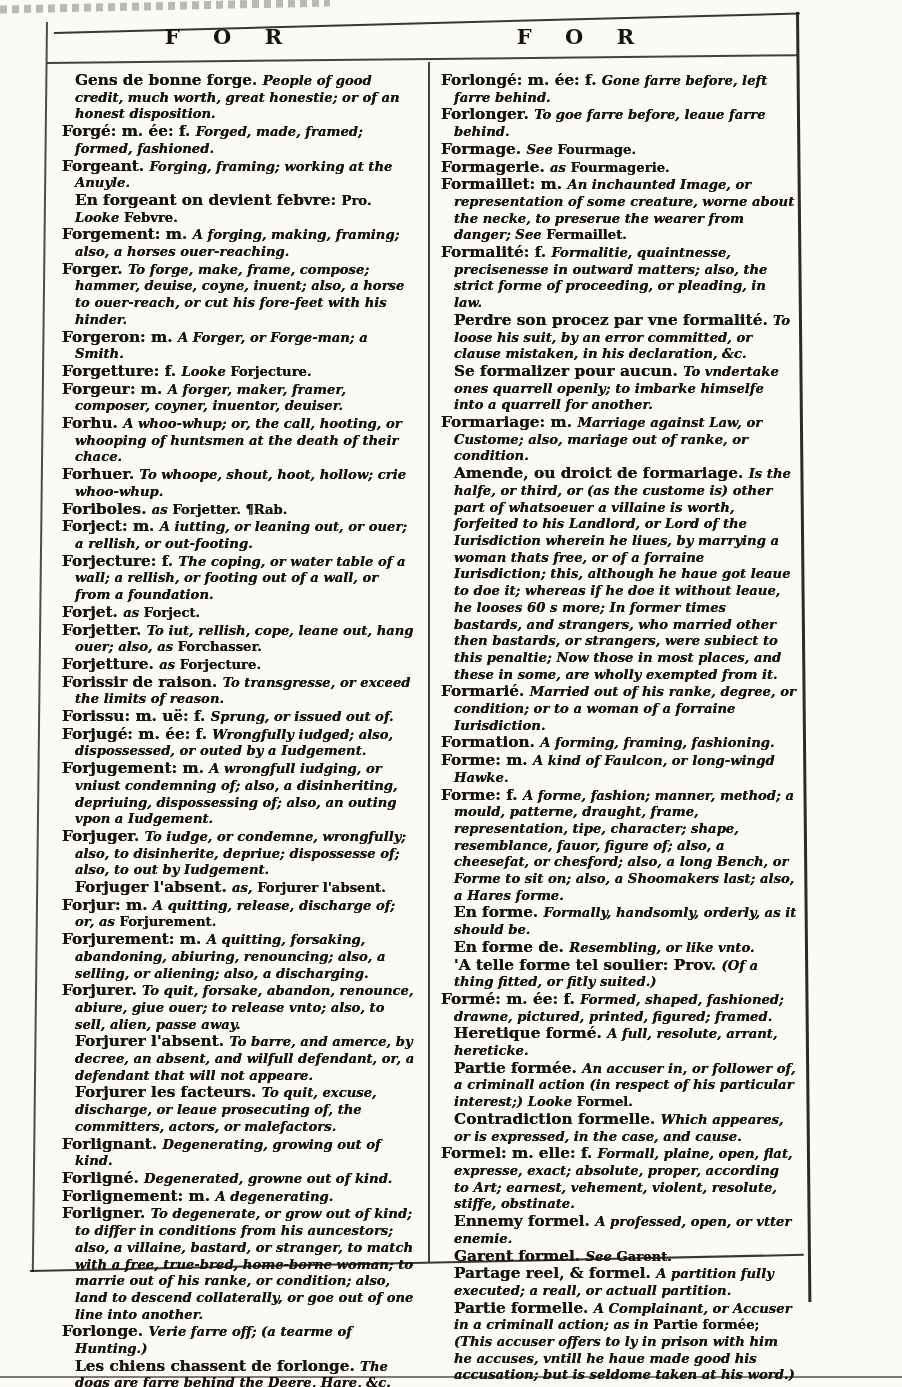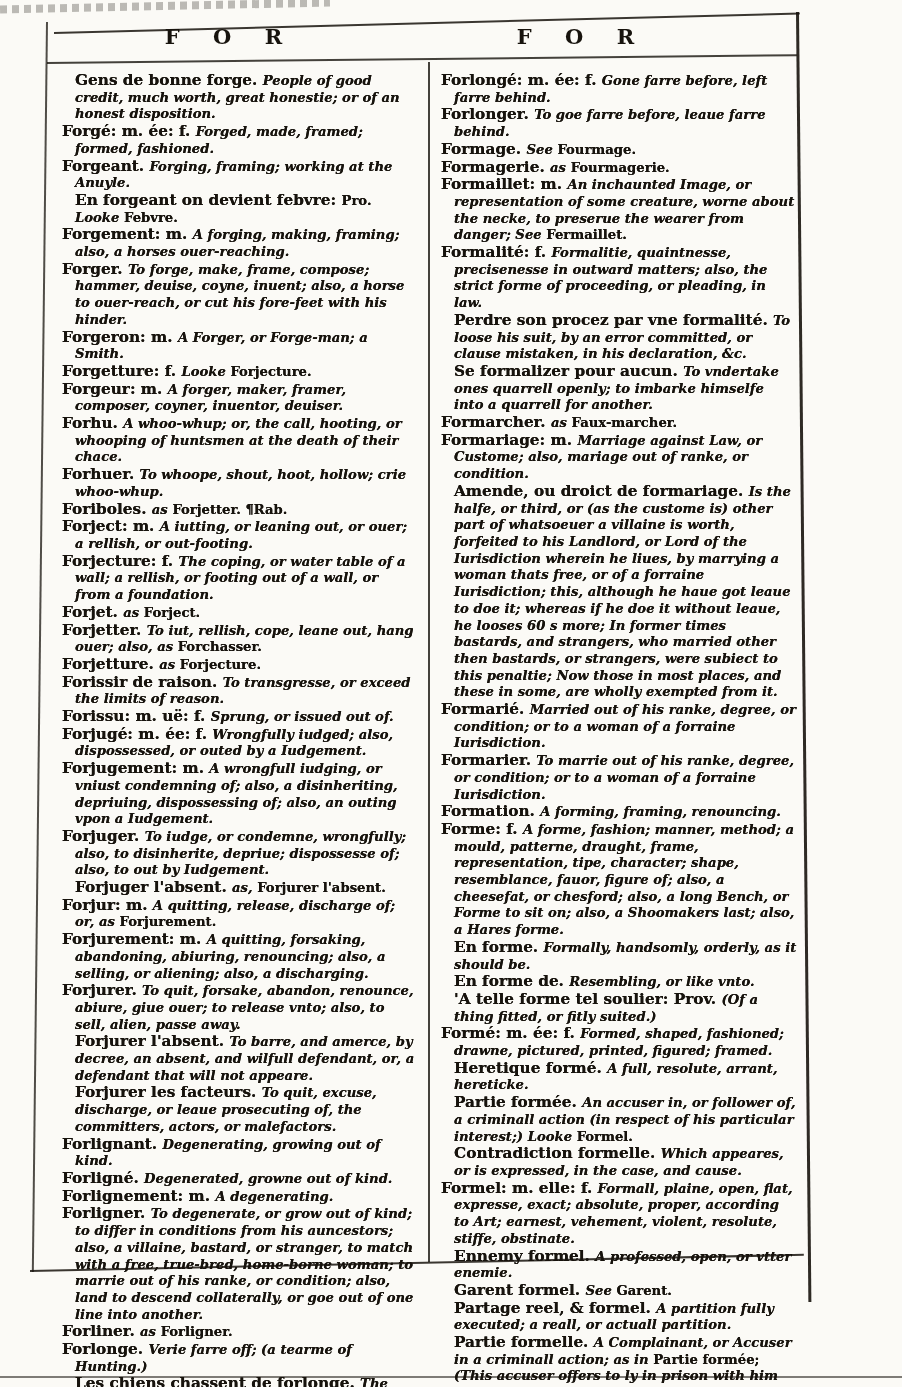--- a/index.html
+++ b/index.html
@@ -71,40 +71,38 @@
         <p class="entry sub"><span class="hw">Forjuger l'absent. </span><span class="ital">as, </span><span class="rom">Forjurer l'absent.</span></p>
         <p class="entry"><span class="hw">Forjur: m. </span><span class="ital">A quitting, release, discharge of; or, as </span><span class="rom">Forjurement.</span></p>
         <p class="entry"><span class="hw">Forjurement: m. </span><span class="ital">A quitting, forsaking, abandoning, abiuring, renouncing; also, a selling, or aliening; also, a discharging.</span></p>
         <p class="entry"><span class="hw">Forjurer. </span><span class="ital">To quit, forsake, abandon, renounce, abiure, giue ouer; to release vnto; also, to sell, alien, passe away.</span></p>
         <p class="entry sub"><span class="hw">Forjurer l'absent. </span><span class="ital">To barre, and amerce, by decree, an absent, and wilfull defendant, or, a defendant that will not appeare.</span></p>
         <p class="entry sub"><span class="hw">Forjurer les facteurs. </span><span class="ital">To quit, excuse, discharge, or leaue prosecuting of, the committers, actors, or malefactors.</span></p>
         <p class="entry"><span class="hw">Forlignant. </span><span class="ital">Degenerating, growing out of kind.</span></p>
         <p class="entry"><span class="hw">Forligné. </span><span class="ital">Degenerated, growne out of kind.</span></p>
         <p class="entry"><span class="hw">Forlignement: m. </span><span class="ital">A degenerating.</span></p>
         <p class="entry"><span class="hw">Forligner. </span><span class="ital">To degenerate, or grow out of kind; to differ in conditions from his auncestors; also, a villaine, bastard, or stranger, to match with a free, true-bred, home-borne woman; to marrie out of his ranke, or condition; also, land to descend collaterally, or goe out of one line into another.</span></p>
-        <p class="entry"><span class="hw">Forliner. </span><span class="ital">as </span><span class="rom">Forligner.</span></p>
         <p class="entry"><span class="hw">Forlonge. </span><span class="ital">Verie farre off; (a tearme of Hunting.)</span></p>
         <p class="entry sub"><span class="hw">Les chiens chassent de forlonge. </span><span class="ital">The dogs are farre behind the Deere, Hare, &amp;c.</span></p>
         <p class="entry sub"><span class="hw">Les chiens resentent de forlonge. </span><span class="ital">The dogs find of the Deere, though he be farre off, or before, them.</span></p>
       </div>
     <div class="col">
     <p class="entry"><span class="hw">Forlongé: m. ée: f. </span><span class="ital">Gone farre before, left farre behind.</span></p>
         <p class="entry"><span class="hw">Forlonger. </span><span class="ital">To goe farre before, leaue farre behind.</span></p>
         <p class="entry"><span class="hw">Formage. </span><span class="ital">See </span><span class="rom">Fourmage.</span></p>
         <p class="entry"><span class="hw">Formagerie. </span><span class="ital">as </span><span class="rom">Fourmagerie.</span></p>
         <p class="entry"><span class="hw">Formaillet: m. </span><span class="ital">An inchaunted Image, or representation of some creature, worne about the necke, to preserue the wearer from danger; See </span><span class="rom">Fermaillet.</span></p>
         <p class="entry"><span class="hw">Formalité: f. </span><span class="ital">Formalitie, quaintnesse, precisenesse in outward matters; also, the strict forme of proceeding, or pleading, in law.</span></p>
         <p class="entry sub"><span class="hw">Perdre son procez par vne formalité. </span><span class="ital">To loose his suit, by an error committed, or clause mistaken, in his declaration, &amp;c.</span></p>
         <p class="entry sub"><span class="hw">Se formalizer pour aucun. </span><span class="ital">To vndertake ones quarrell openly; to imbarke himselfe into a quarrell for another.</span></p>
-        <p class="entry"><span class="hw">Formarcher. </span><span class="ital">as </span><span class="rom">Faux-marcher.</span></p>
         <p class="entry"><span class="hw">Formariage: m. </span><span class="ital">Marriage against Law, or Custome; also, mariage out of ranke, or condition.</span></p>
         <p class="entry sub"><span class="hw">Amende, ou droict de formariage. </span><span class="ital">Is the halfe, or third, or (as the custome is) other part of whatsoeuer a villaine is worth, forfeited to his Landlord, or Lord of the Iurisdiction wherein he liues, by marrying a woman thats free, or of a forraine Iurisdiction; this, although he haue got leaue to doe it; whereas if he doe it without leaue, he looses 60 s more; In former times bastards, and strangers, who married other then bastards, or strangers, were subiect to this penaltie; Now those in most places, and these in some, are wholly exempted from it.</span></p>
         <p class="entry"><span class="hw">Formarié. </span><span class="ital">Married out of his ranke, degree, or condition; or to a woman of a forraine Iurisdiction.</span></p>
-        <p class="entry"><span class="hw">Formarier. </span><span class="ital">To marrie out of his ranke, degree, or condition; or to a woman of a forraine Iurisdiction.</span></p>
-        <p class="entry"><span class="hw">Formation. </span><span class="ital">A forming, framing, renouncing.</span></p>
+        <p class="entry"><span class="hw">Formation. </span><span class="ital">A forming, framing, fashioning.</span></p>
+        <p class="entry"><span class="hw">Forme: m. </span><span class="ital">A kind of Faulcon, or long-wingd Hawke.</span></p>
         <p class="entry"><span class="hw">Forme: f. </span><span class="ital">A forme, fashion; manner, method; a mould, patterne, draught, frame, representation, tipe, character; shape, resemblance, fauor, figure of; also, a cheesefat, or chesford; also, a long Bench, or Forme to sit on; also, a Shoomakers last; also, a Hares forme.</span></p>
         <p class="entry sub"><span class="hw">En forme. </span><span class="ital">Formally, handsomly, orderly, as it should be.</span></p>
         <p class="entry sub"><span class="hw">En forme de. </span><span class="ital">Resembling, or like vnto.</span></p>
         <p class="entry sub"><span class="hw">'A telle forme tel soulier: Prov. </span><span class="ital">(Of a thing fitted, or fitly suited.)</span></p>
         <p class="entry"><span class="hw">Formé: m. ée: f. </span><span class="ital">Formed, shaped, fashioned; drawne, pictured, printed, figured; framed.</span></p>
         <p class="entry sub"><span class="hw">Heretique formé. </span><span class="ital">A full, resolute, arrant, hereticke.</span></p>
         <p class="entry sub"><span class="hw">Partie formée. </span><span class="ital">An accuser in, or follower of, a criminall action (in respect of his particular interest;) Looke </span><span class="rom">Formel.</span></p>
         <p class="entry sub"><span class="hw">Contradiction formelle. </span><span class="ital">Which appeares, or is expressed, in the case, and cause.</span></p>
         <p class="entry"><span class="hw">Formel: m. elle: f. </span><span class="ital">Formall, plaine, open, flat, expresse, exact; absolute, proper, according to Art; earnest, vehement, violent, resolute, stiffe, obstinate.</span></p>
         <p class="entry sub"><span class="hw">Ennemy formel. </span><span class="ital">A professed, open, or vtter enemie.</span></p>

